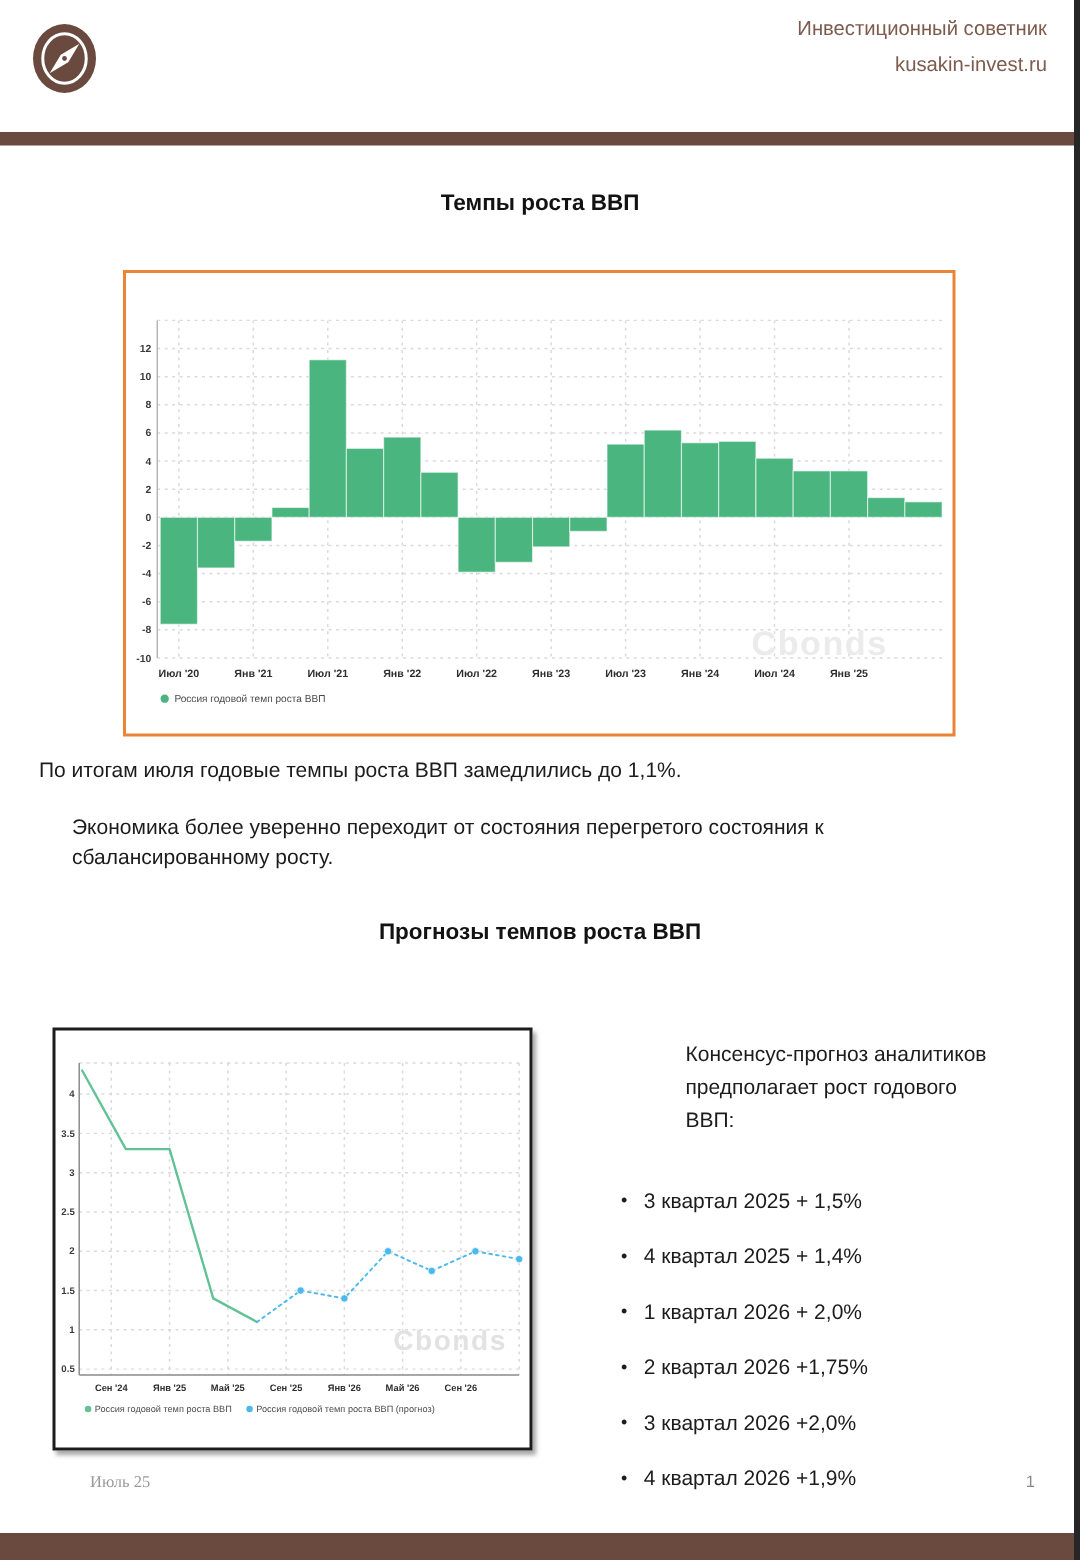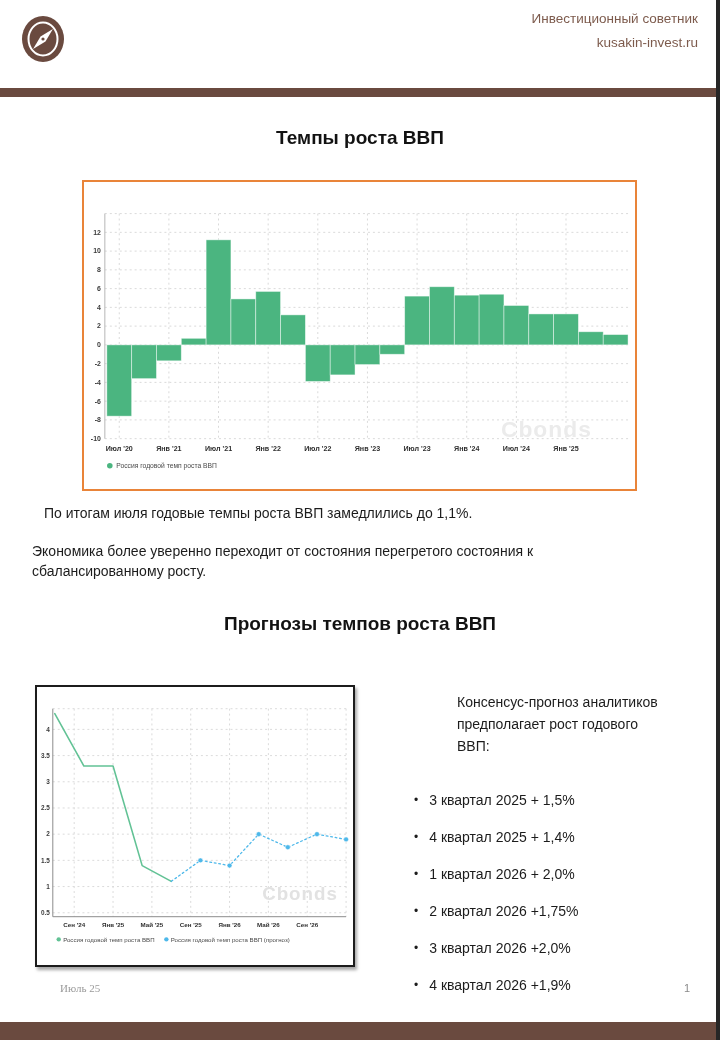--- a/index.html
+++ b/index.html
@@ -7,29 +7,29 @@
         font-family:"Liberation Sans",sans-serif;color:#1c1c1c;}
   .abs{position:absolute;}
   
   .brand-title{left:88px;top:33px;font-size:17.5px;font-weight:700;color:#7d5b4d;
                letter-spacing:1px;word-spacing:9px;}
   .advisor{right:22px;top:7px;font-size:13.5px;line-height:23.5px;color:#7d5b4d;text-align:right;}
   .bar-top{left:0;top:88px;width:720px;height:9px;}
   .bar-bottom{left:0;top:1022px;width:720px;height:18px;}
   .right-edge{right:0;top:0;width:4px;height:1040px;background:#262626;}
   
-  .sec-title{left:0;top:127px;width:720px;text-align:center;font-size:19px;font-weight:700;color:#121212;}
+  .sec-title{left:0;top:127px;width:720px;text-align:center;font-size:15px;font-weight:700;color:#121212;}
   .sec-title2{top:613px;}
   .chart1-box{left:82px;top:180px;width:555px;height:311px;border:2px solid #e98439;
               box-sizing:border-box;background:#fff;}
   .chart2-box{left:35px;top:685px;width:320px;height:282px;border:2px solid #1c1c1c;
               box-sizing:border-box;background:#fff;box-shadow:2px 3px 3px rgba(0,0,0,0.35);}
   .chart1-box svg,.chart2-box svg{display:block;width:100%;height:100%;}
-  .para1{left:44px;top:503px;width:620px;font-size:14px;line-height:20px;}
-  .para2{left:32px;top:541px;width:552px;font-size:14px;line-height:20px;}
+  .para1{left:26px;top:503px;width:620px;font-size:14px;line-height:20px;}
+  .para2{left:48px;top:541px;width:552px;font-size:14px;line-height:20px;}
   
   .forecast{left:412px;top:691px;width:262px;font-size:14px;}
   .forecast-intro{line-height:22px;margin-left:45px;}
   .forecast-list{list-style:none;margin:33px 0 0 2px;padding:0;}
   .bullet-item{display:flex;gap:11px;margin-bottom:17px;line-height:20px;}
   .bullet-dot{font-size:12px;line-height:20px;color:#1c1c1c;}
   
   .footer-date{left:60px;top:982px;font-size:11px;color:#9a9a9a;font-family:Liberation Serif, serif;}
   .footer-page{right:30px;top:982px;font-size:11px;color:#8a8a8a;}
   

